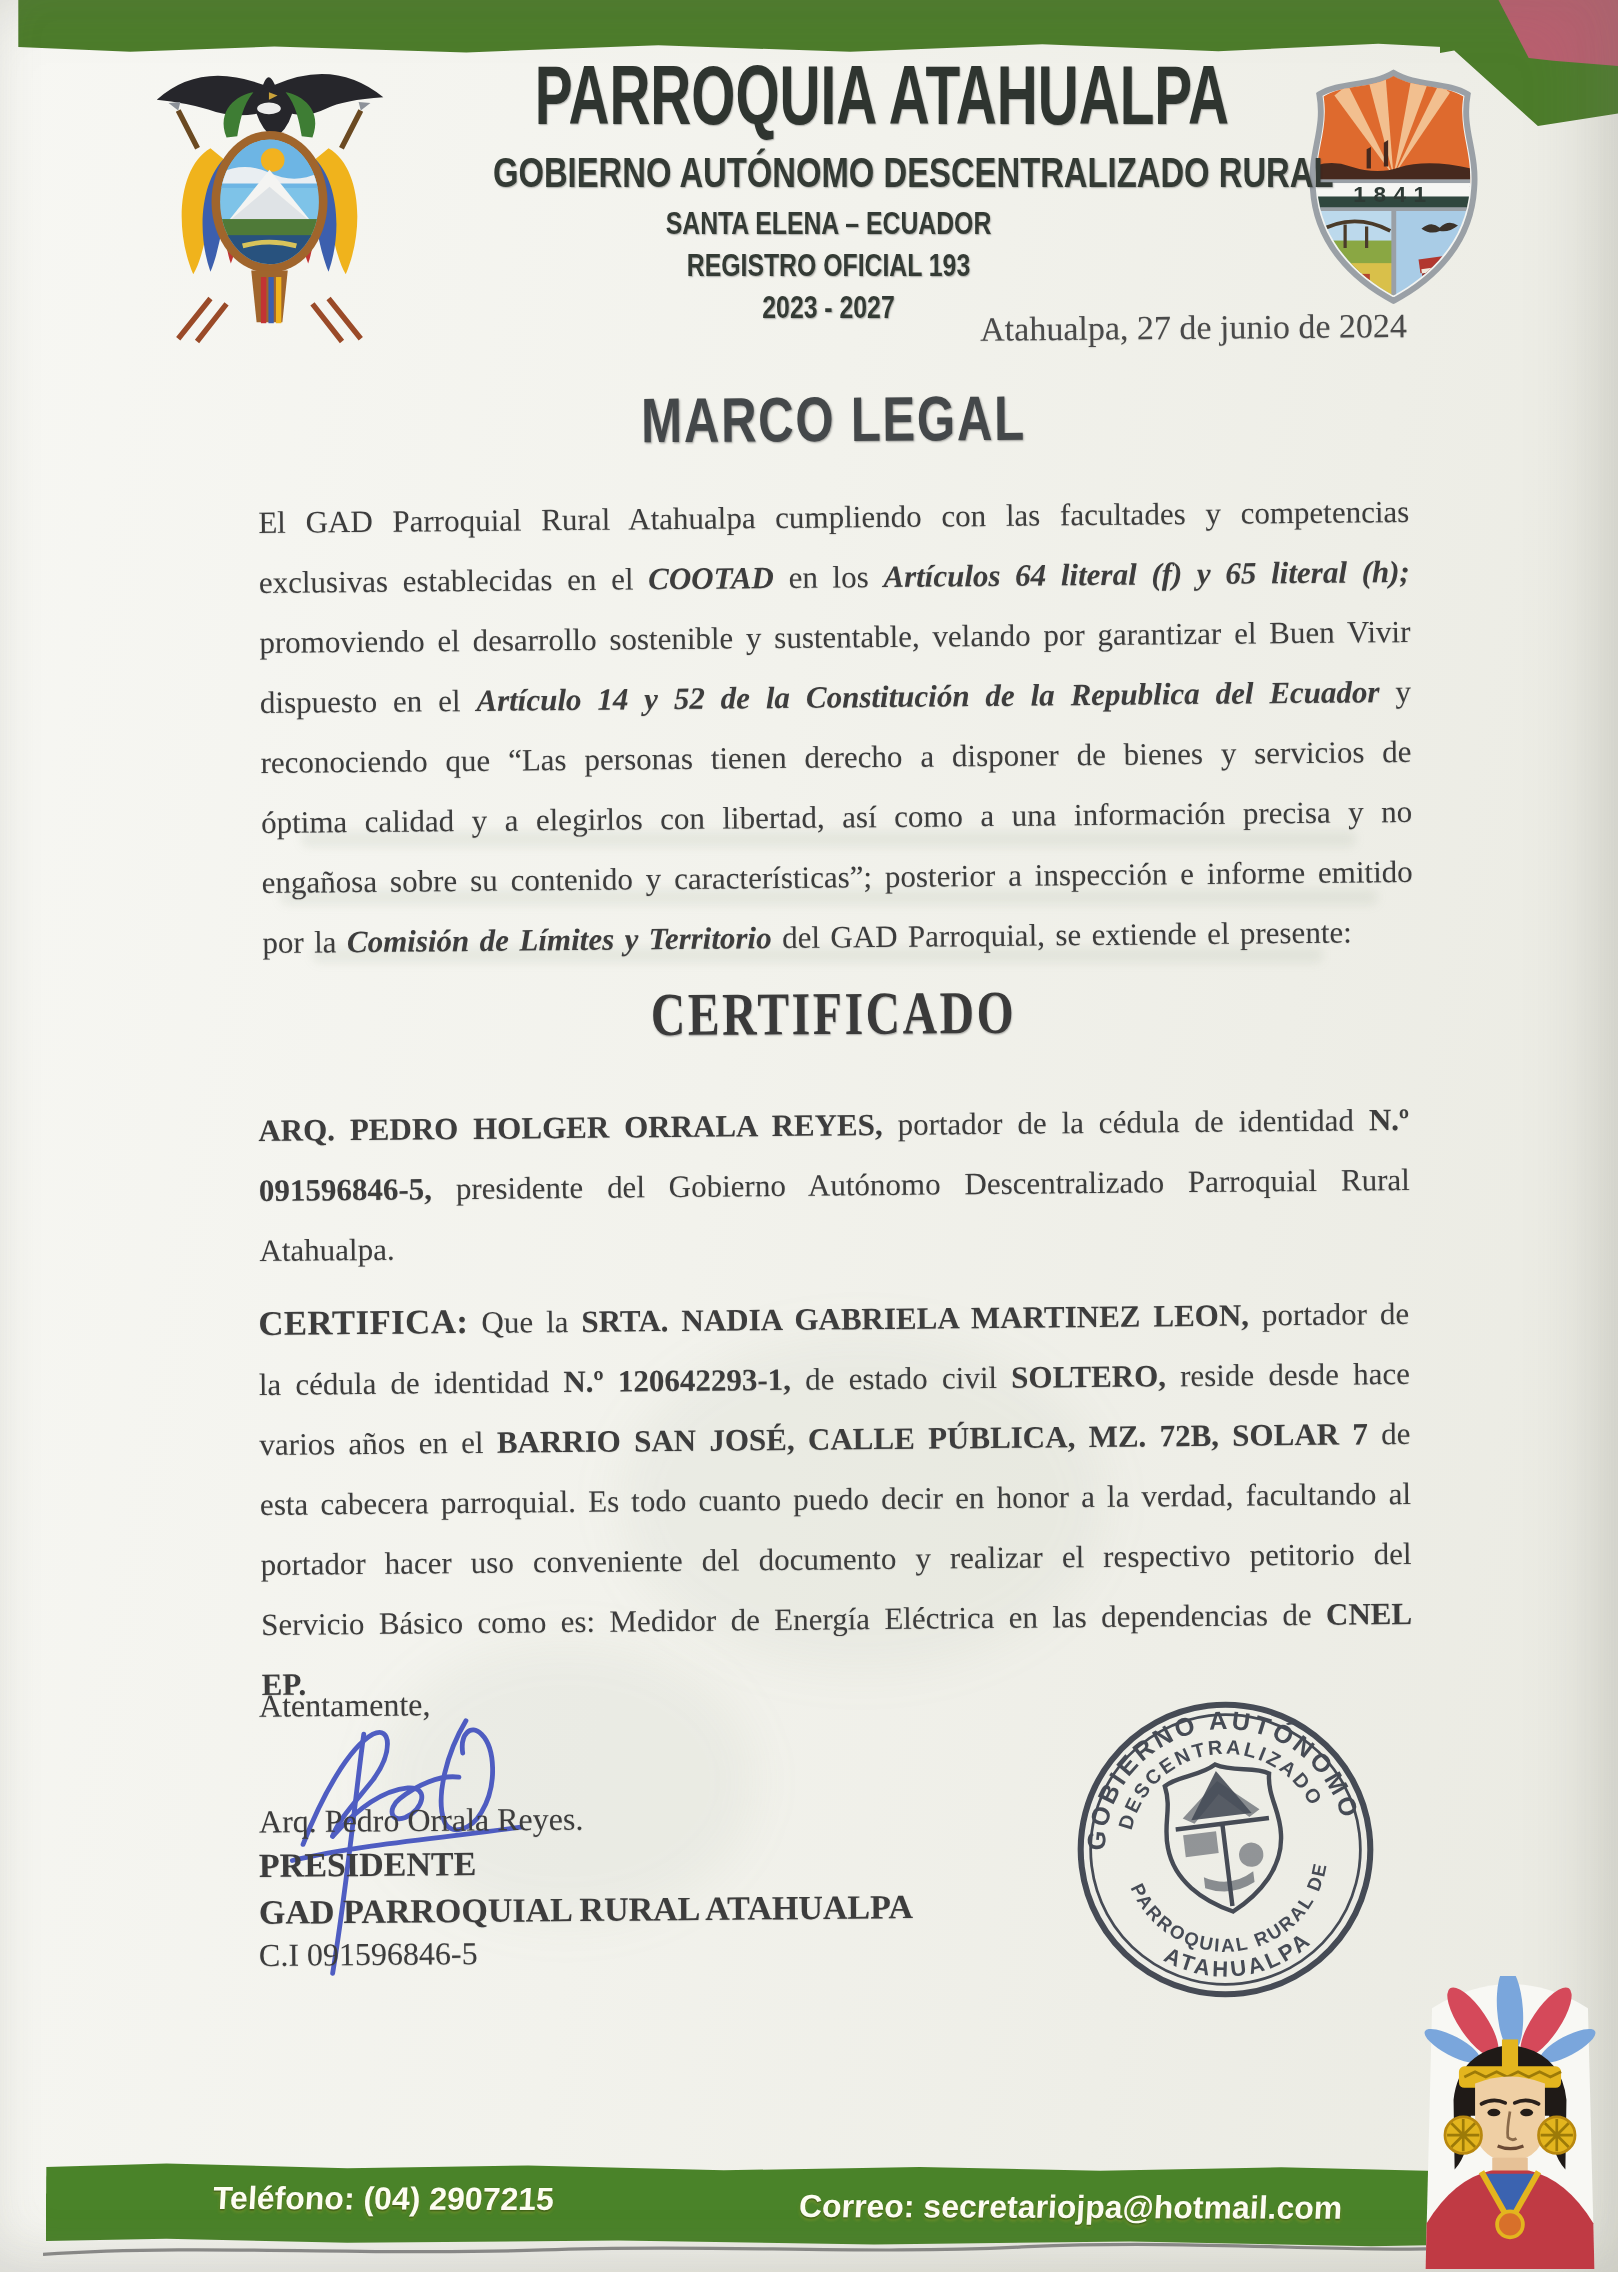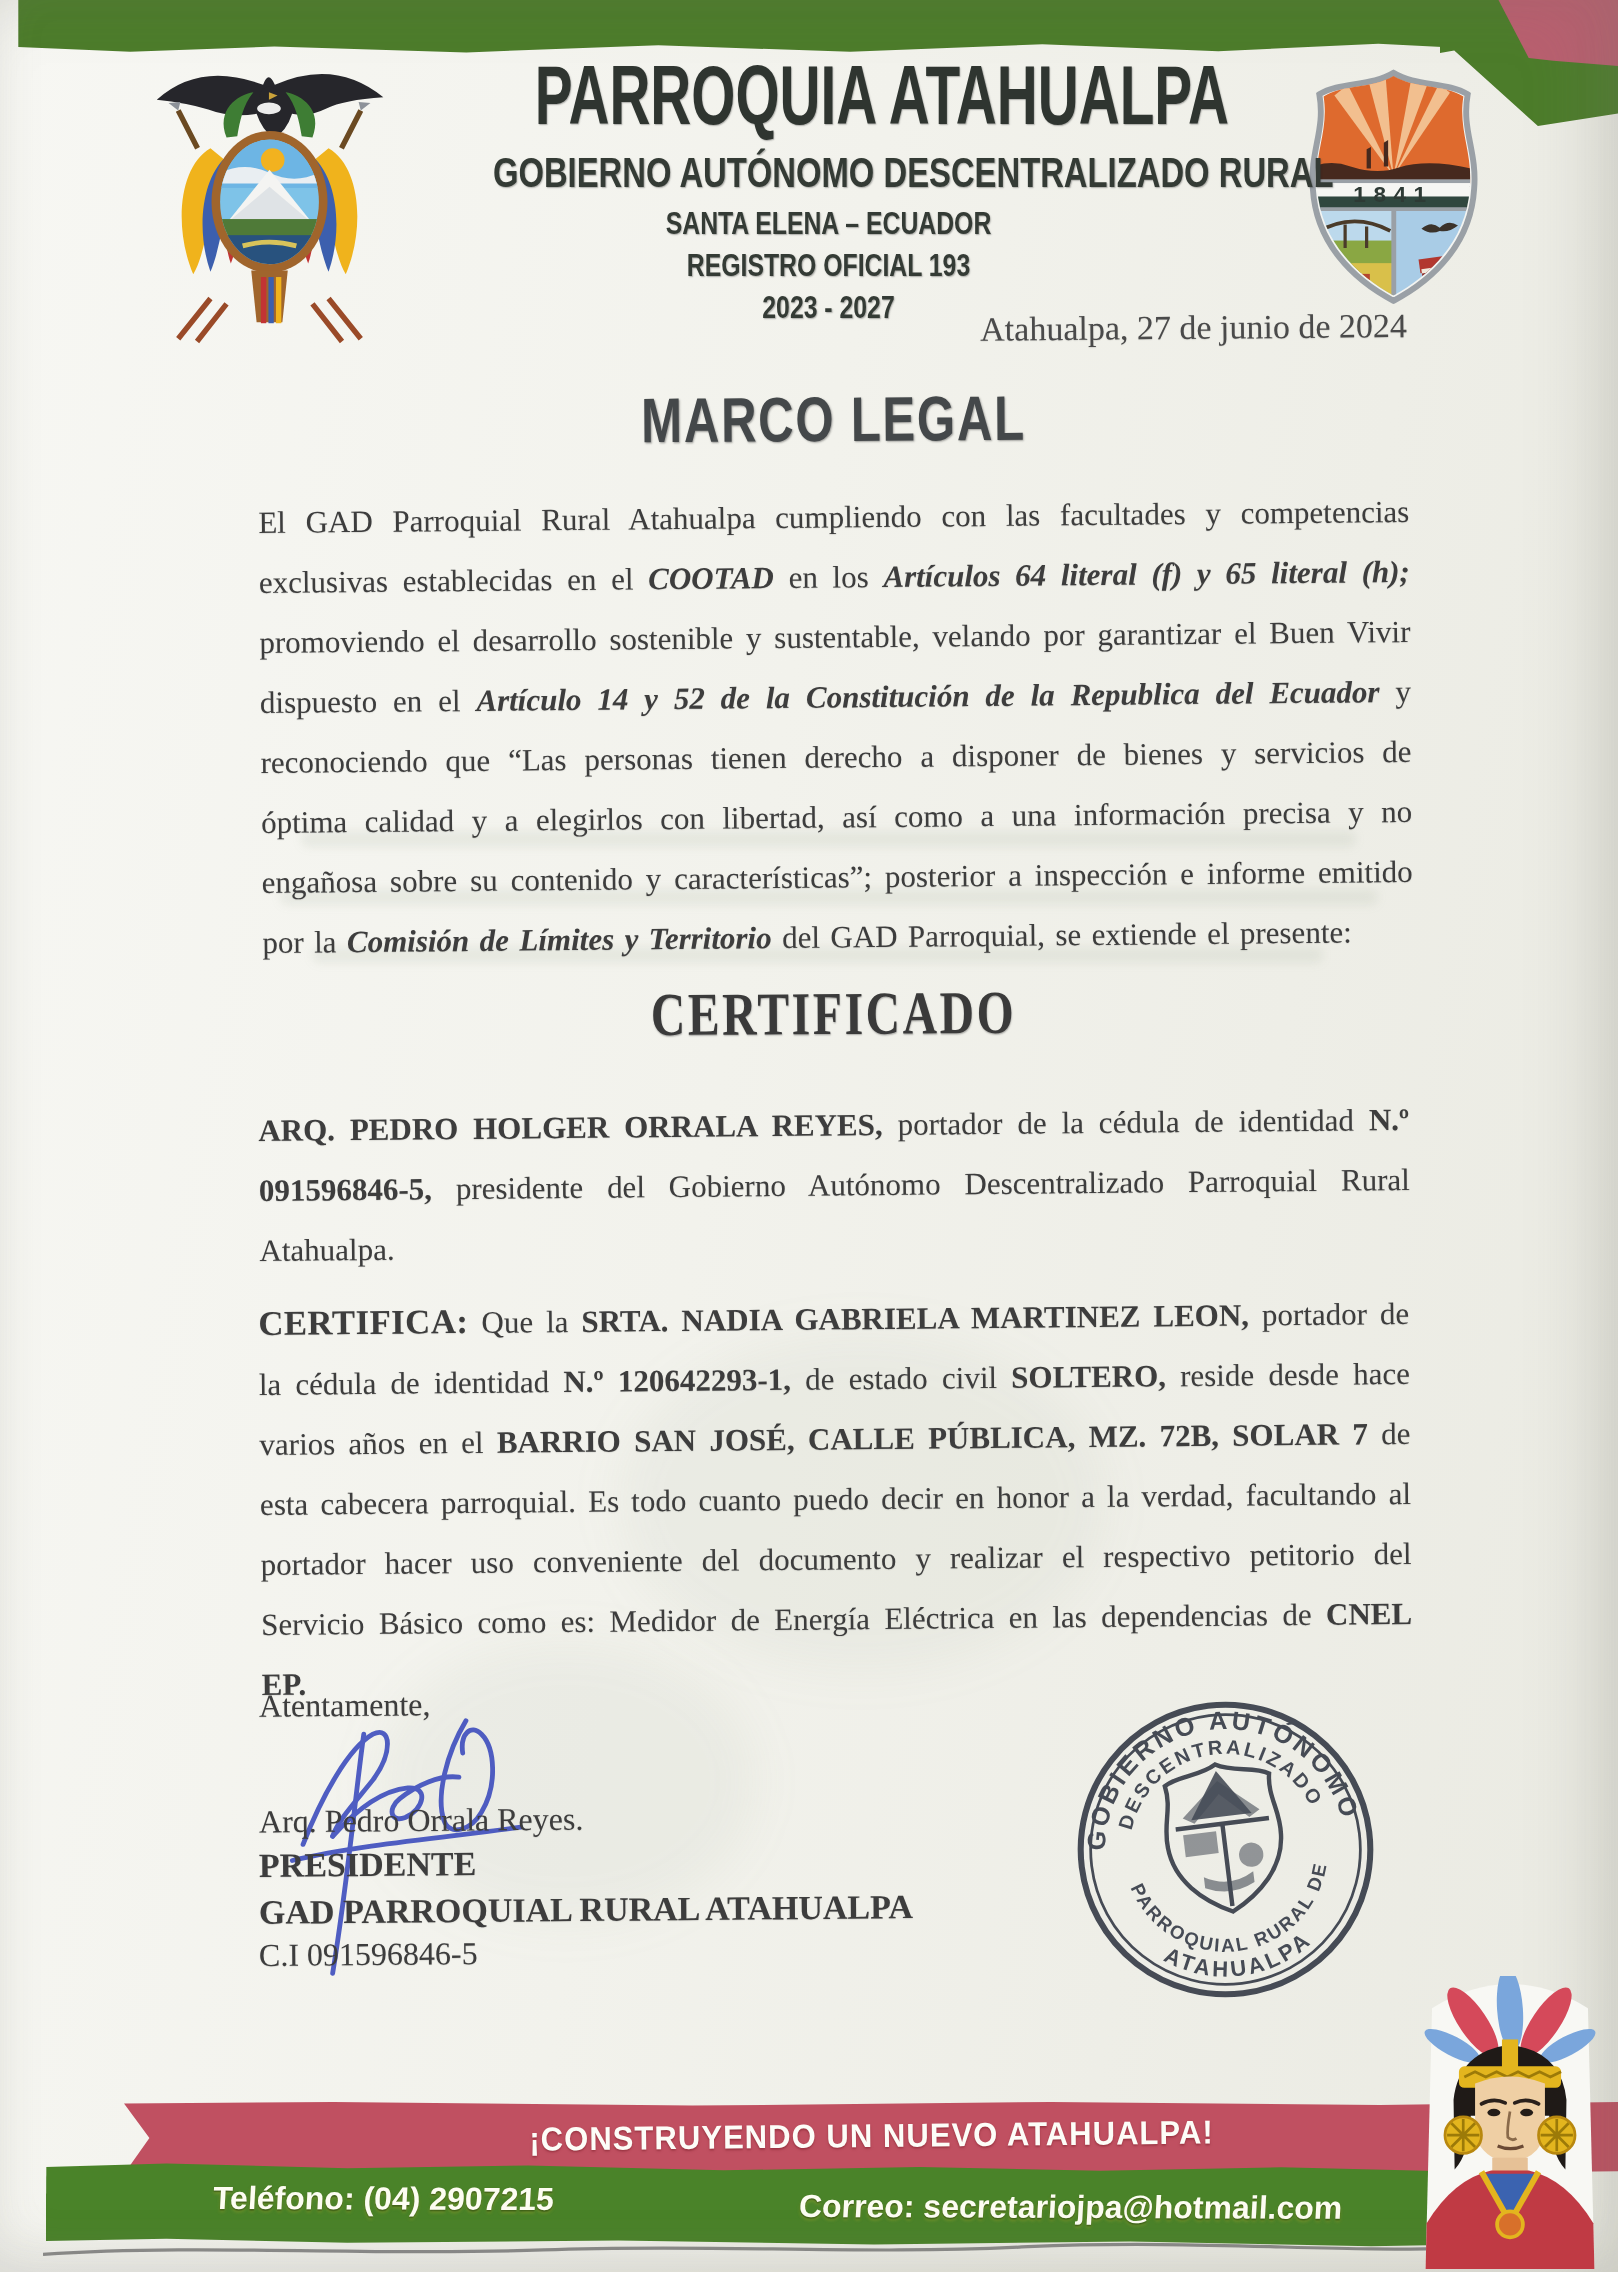--- a/index.html
+++ b/index.html
@@ -226,23 +226,20 @@
     </g>
     <g fill="#2f3542">
       <path d="M285,142 L230,225 h110 Z" opacity=".9"></path>
       <path d="M285,160 l70,60 -20,12 -50,-48 -50,48 -20,-12 Z" opacity=".6"></path>
       <rect x="212" y="250" width="60" height="40" opacity=".55"></rect>
       <circle cx="330" cy="300" r="22" opacity=".55"></circle>
       <path d="M240,330 q45,26 90,0 l0,20 q-45,22 -90,0 Z" opacity=".6"></path>
     </g>
   </svg>
 
-  <div class="ribbon-red">
-    <div class="slogan">¡CONSTRUYENDO UN NUEVO ATAHUALPA!</div>
-  </div>
   <div class="band-green">
     <span class="txt phone">Teléfono: (04) 2907215</span>
     <span class="txt email">Correo: secretariojpa@hotmail.com</span>
   </div>
   <svg class="wavy-line" viewBox="0 0 2620 50">
     <path d="M0,32 C300,12 620,36 930,24 C1240,12 1520,34 1830,18 C2140,4 2420,30 2620,20" stroke="#787878" stroke-width="6" fill="none" opacity=".85"></path>
   </svg>
 
   <svg class="portrait" viewBox="0 0 330 545">
     <path d="M20,60 Q165,-30 310,60 L322,545 L8,545 Z" fill="#f8f8f4"></path>

